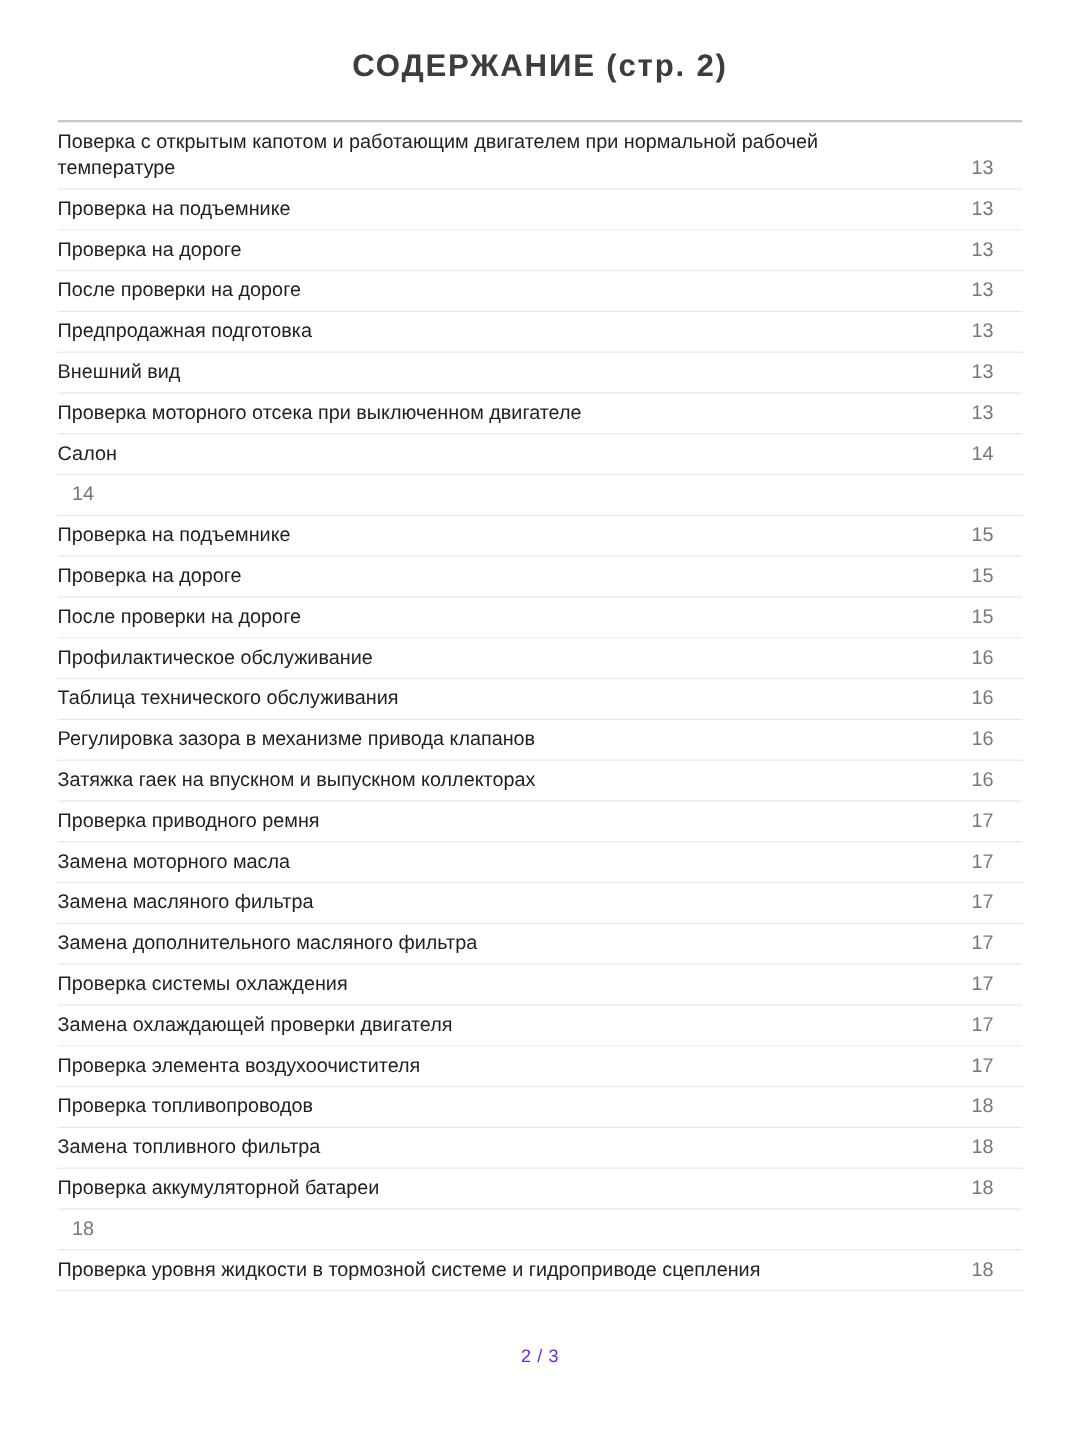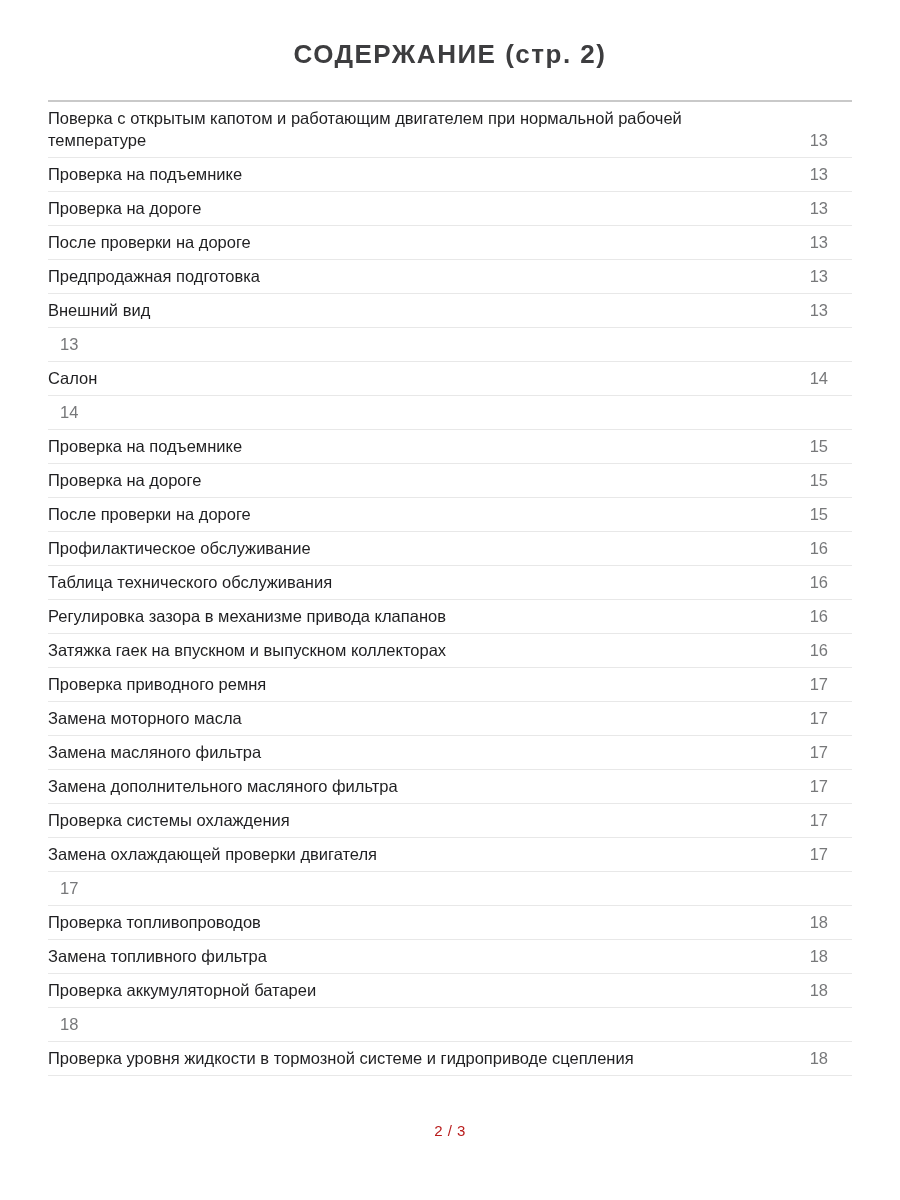--- a/index.html
+++ b/index.html
@@ -49,21 +49,21 @@
   .toc-page {
     color: #77787a;
     flex-shrink: 0;
     padding-right: 24px;
     padding-left: 12px;
   }
   .page-footer {
     margin-top: 46px;
     text-align: center;
     font-size: 15px;
-    color: #b91c1c;
+    color: #6d28d9;
     letter-spacing: 0.5px;
   }
 </style>
 </head>
 <body>
 
 <div class="page">
   <h1 class="doc-title">СОДЕРЖАНИЕ (стр. 2)</h1>
   <hr class="title-rule">
   <div class="toc-list" id="toc-list">
@@ -91,20 +91,21 @@
     <span class="toc-label">Предпродажная подготовка</span>
     <span class="toc-page">13</span>
   </div>
 
   <div class="toc-row">
     <span class="toc-label">Внешний вид</span>
     <span class="toc-page">13</span>
   </div>
 
   <div class="toc-row">
+    <span class="toc-label">Проверка моторного отсека при выключенном двигателе</span>
     <span class="toc-page">13</span>
   </div>
 
   <div class="toc-row">
     <span class="toc-label">Салон</span>
     <span class="toc-page">14</span>
   </div>
 
   <div class="toc-row">
     <span class="toc-page">14</span>
@@ -169,20 +170,21 @@
     <span class="toc-label">Проверка системы охлаждения</span>
     <span class="toc-page">17</span>
   </div>
 
   <div class="toc-row">
     <span class="toc-label">Замена охлаждающей проверки двигателя</span>
     <span class="toc-page">17</span>
   </div>
 
   <div class="toc-row">
+    <span class="toc-label">Проверка элемента воздухоочистителя</span>
     <span class="toc-page">17</span>
   </div>
 
   <div class="toc-row">
     <span class="toc-label">Проверка топливопроводов</span>
     <span class="toc-page">18</span>
   </div>
 
   <div class="toc-row">
     <span class="toc-label">Замена топливного фильтра</span>

